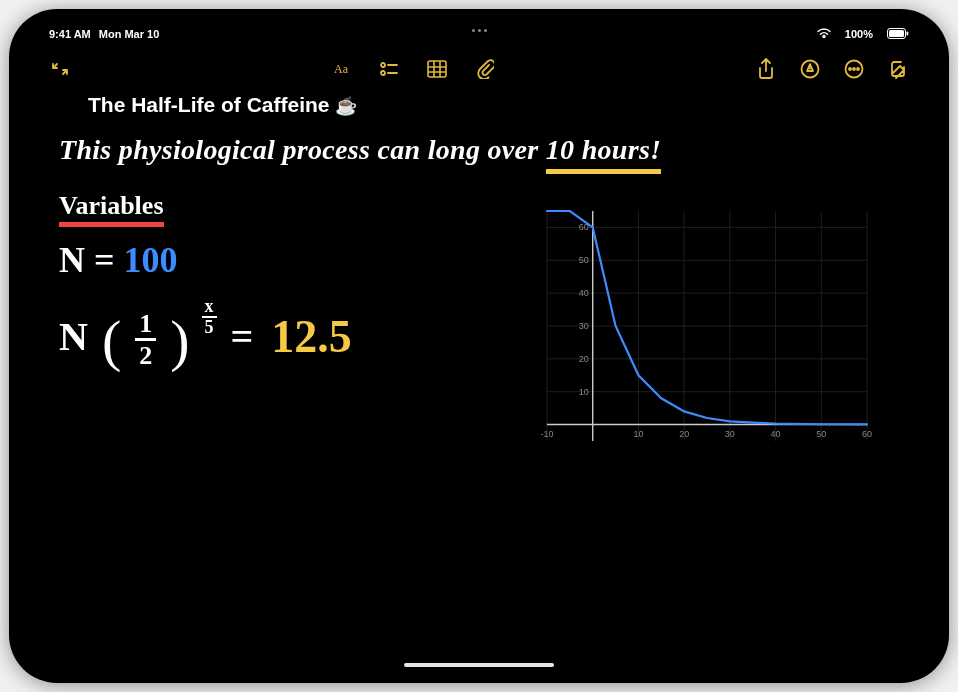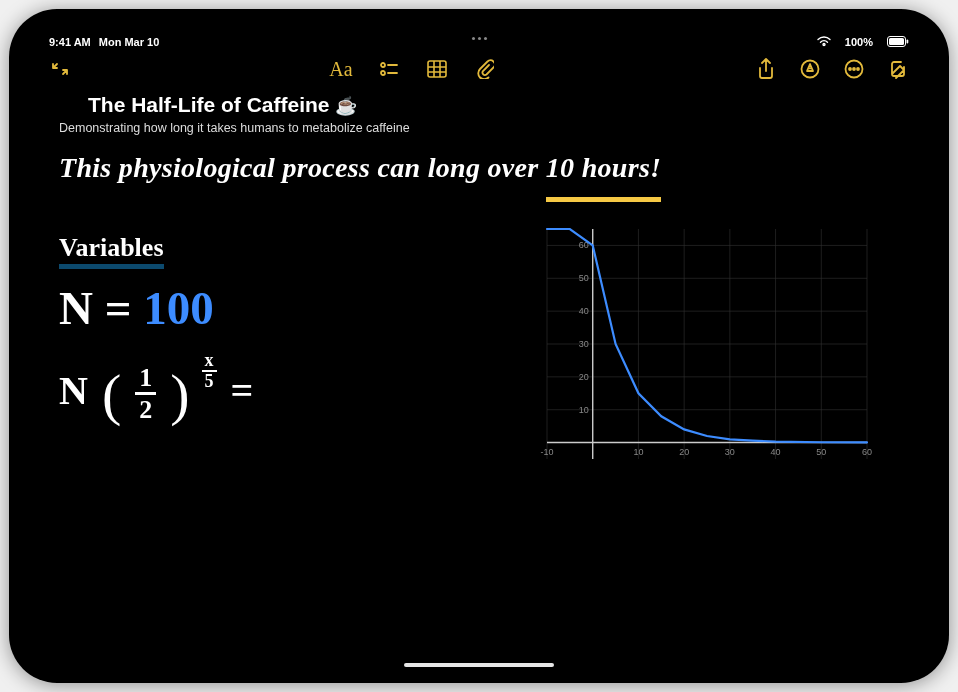--- a/index.html
+++ b/index.html
@@ -26,21 +26,21 @@
     height: 100%;
     background: #000;
     border-radius: 38px;
     overflow: hidden;
     position: relative;
     color: #fff;
   }
   
   .statusbar {
     position: absolute;
-    top: 12px;
+    top: 4px;
     left: 0; right: 0;
     height: 22px;
     display: flex;
     justify-content: space-between;
     align-items: center;
     padding: 0 30px;
     font-size: 11px;
     font-weight: 600;
     color: #fff;
   }
@@ -88,41 +88,40 @@
   .headline {
     margin-top: 16px;
     font-size: 28px;
     font-style: italic;
     letter-spacing: 0.3px;
     color:#fff;
     line-height: 1.2;
   }
   .underline-yellow {
     border-bottom: 5px solid #f6c945;
-    padding-bottom: 14px;
+    padding-bottom: 4px;
   }
   .section-row {
     display:flex;
     gap: 30px;
     margin-top: 24px;
   }
   .left-col { flex: 1.05; }
   .right-col { flex: 0.95; display:flex; align-items:flex-start; justify-content:center; }
 
   .sec-heading {
     font-size: 26px;
     color:#fff;
     display:inline-block;
-    border-bottom: 5px solid #0c4a6e;
+    border-bottom: 5px solid #ef4444;
     padding-bottom: 1px;
     margin-bottom: 8px;
-    margin-top: 24px;
   }
   .var-line {
-    font-size: 47px;
+    font-size: 36px;
     color:#fff;
     display:flex;
     gap: 44px;
     align-items:flex-end;
     margin-top: 4px;
     margin-bottom: 22px;
   }
   .var-line .val { color:#3d8cff; }
   .formula {
     display:flex;
@@ -201,21 +200,21 @@
 
     <div class="toolbar">
       <div class="tb-left">
         <div class="icon">
           <svg width="20" height="20" viewBox="0 0 20 20" fill="none" stroke-width="1.8" stroke-linecap="round">
               <path d="M3 9l4-4M3 9h4M3 9V5M17 11l-4 4M17 11h-4M17 11v4"></path>
             </svg>
         </div>
       </div>
       <div class="tb-center">
-        <div class="icon" style="font-weight:500; font-size:20px; font-family:Georgia,serif;">
+        <div class="icon" style="font-weight:500; font-size:12px; font-family:Georgia,serif;">
           <span>Aa</span>
         </div>
         <div class="icon">
           <svg width="20" height="20" viewBox="0 0 20 20" fill="none" stroke-width="1.8" stroke-linecap="round">
               <circle cx="4" cy="6" r="2"></circle>
               <path d="M9 6h9M9 14h9"></path>
               <circle cx="4" cy="14" r="2"></circle>
             </svg>
         </div>
         <div class="icon">
@@ -256,21 +255,20 @@
             </svg>
         </div>
       </div>
     </div>
 
     <div class="note">
       <div class="title">
         <span>The Half-Life of Caffeine</span>
         <span class="emoji">☕</span>
       </div>
-      <div class="subtitle">Demonstrating how long it takes humans to metabolize caffeine</div>
 
       <div class="hand headline">
         <span>This physiological process can long over </span><span class="underline-yellow">10 hours!</span>
       </div>
 
       <div class="section-row">
         <div class="left-col">
           <div class="hand sec-heading">Variables</div>
           <div class="hand var-line">
             <span>
@@ -285,20 +283,21 @@
             <span class="frac">
               <span class="num">1</span>
               <span class="den">2</span>
             </span>
             <span class="paren">)</span>
             <span class="sup-frac">
               <span class="num">x</span>
               <span class="den">5</span>
             </span>
             <span class="eq">=</span>
+            <span class="result">12.5</span>
           </div>
         </div>
 
         <div class="right-col">
           <div class="chart-box">
             <svg viewBox="0 0 340 260" id="chart-svg">
                 <line x1="10" y1="240" x2="10" y2="10" stroke="#333" stroke-width="0.6"></line>
                 <text x="10" y="235.57142857142858" fill="#888" font-size="9" text-anchor="middle">-10</text>
                 <line x1="101.42857142857142" y1="240" x2="101.42857142857142" y2="10" stroke="#333" stroke-width="0.6"></line>
                 <text x="101.42857142857142" y="235.57142857142858" fill="#888" font-size="9" text-anchor="middle">10</text>

